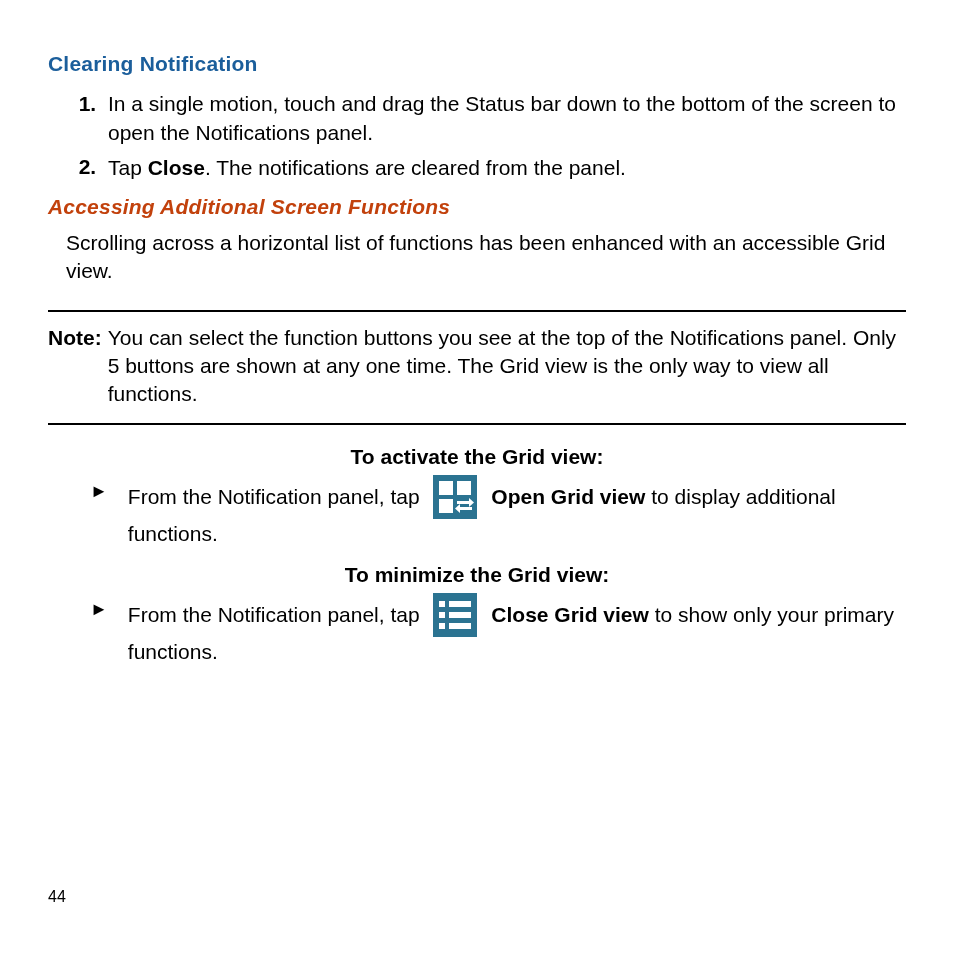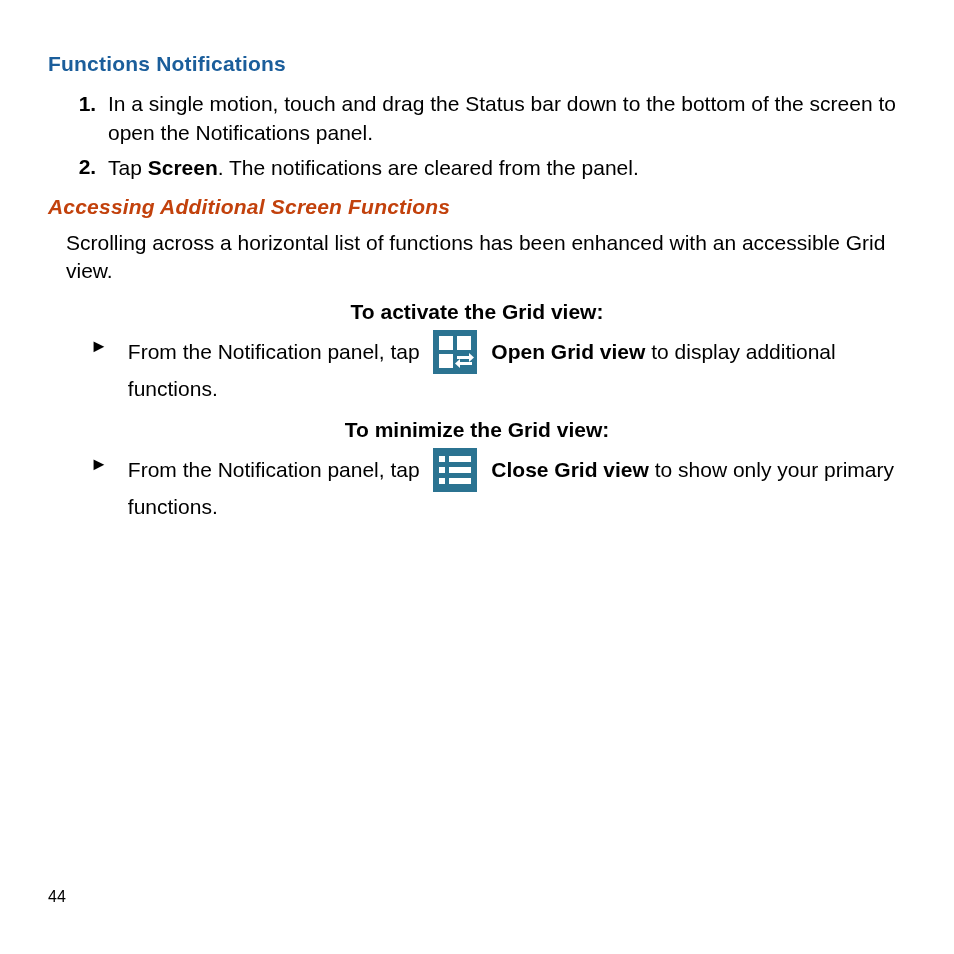--- a/index.html
+++ b/index.html
@@ -102,35 +102,41 @@
     left: 48px;
     bottom: 46px;
     font-size: 16px;
   }
 </style>
 </head>
 <body>
 
 <div class="page">
 
-  <div class="h-blue-bold">Functions Notifications</div>
+  <div class="h-blue-bold">Clearing Notification</div>
 
   <ol class="steps">
     <li>
       <span>In a single motion, touch and drag the Status bar down to the bottom of the screen to open the Notifications panel.</span>
     </li>
     <li>
-      <span class="inline-text">Tap </span><span class="bold inline-text">Screen</span><span class="inline-text">. The notifications are cleared from the panel.</span>
+      <span class="inline-text">Tap </span><span class="bold inline-text">Close</span><span class="inline-text">. The notifications are cleared from the panel.</span>
     </li>
   </ol>
 
   <div class="h-blue-italic">Accessing Additional Screen Functions</div>
 
   <p class="body-indent">Scrolling across a horizontal list of functions has been enhanced with an accessible Grid view.</p>
 
+  <div class="note-block">
+    <div class="note-row">
+      <div class="note-label">Note:</div>
+      <div class="note-text">You can select the function buttons you see at the top of the Notifications panel. Only 5 buttons are shown at any one time. The Grid view is the only way to view all functions.</div>
+    </div>
+  </div>
 
   <div class="sub-black-bold">To activate the Grid view:</div>
   <div class="arrow-item">
     <div class="arrow">►</div>
     <div class="arrow-body">
       <span class="inline-text">From the Notification panel, tap </span>
       <span class="icon">
         <svg width="44" height="44" viewBox="0 0 44 44">
           <rect x="0" y="0" width="44" height="44" fill="#2b7391"></rect>
           <rect x="6" y="6" width="14" height="14" fill="#ffffff"></rect>

